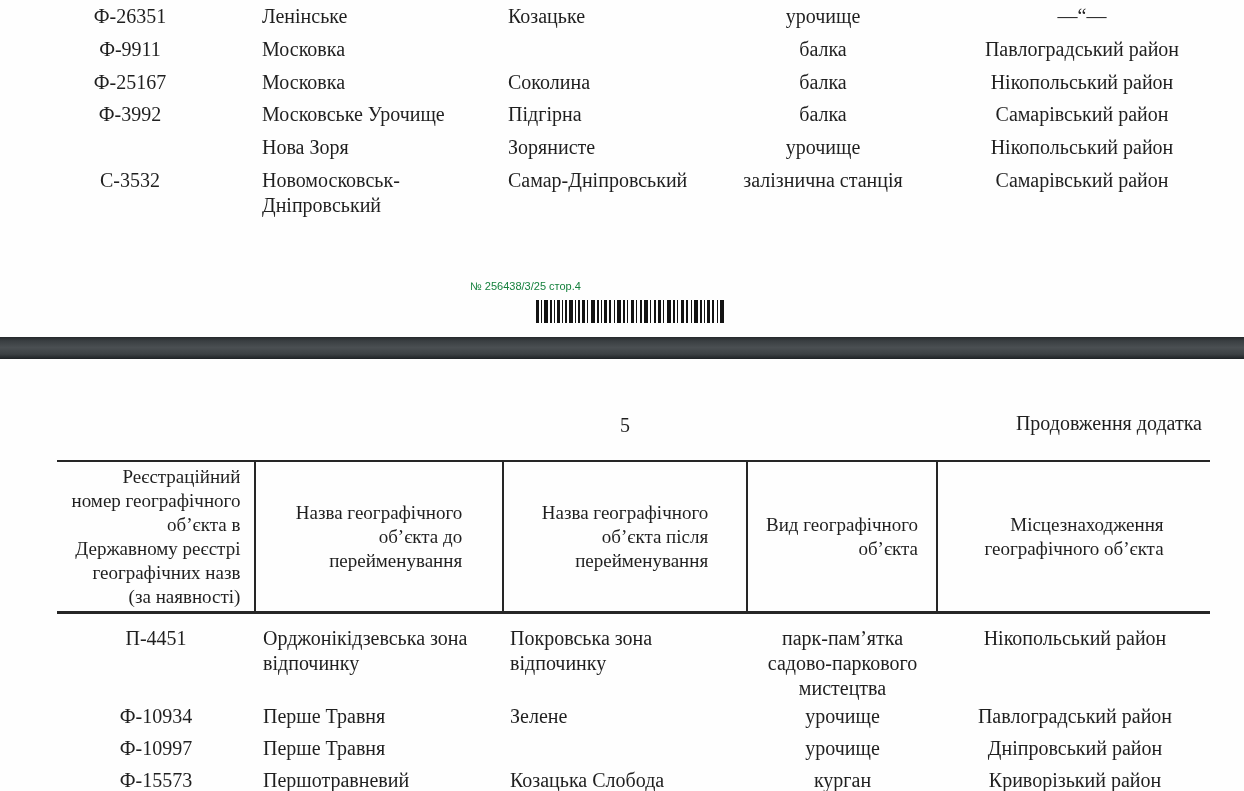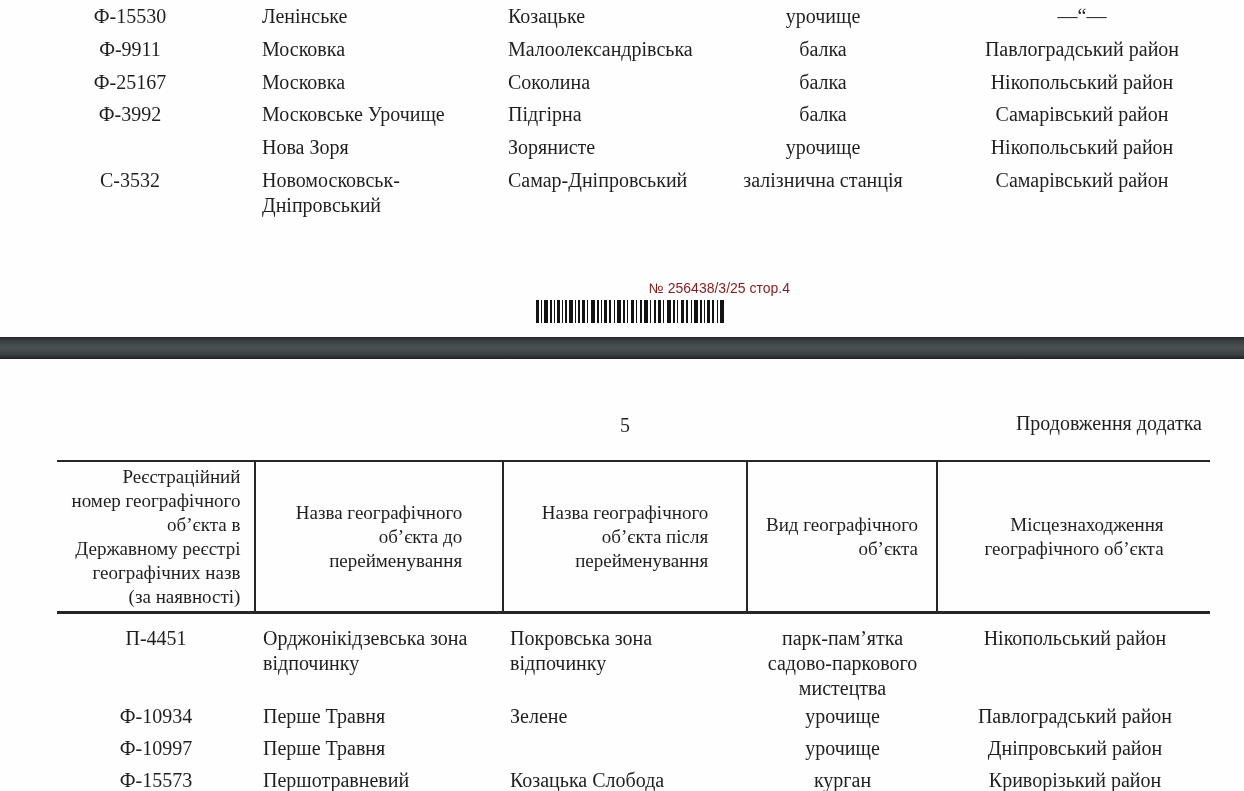--- a/index.html
+++ b/index.html
@@ -18,23 +18,23 @@
   
   .p1-row { position: absolute; left: 0; width: 100%; height: 26px; }
   .p1-id   { position: absolute; left: 50px;  width: 160px; text-align: center; }
   .p1-old  { position: absolute; left: 262px; width: 235px; }
   .p1-new  { position: absolute; left: 508px; width: 235px; }
   .p1-type { position: absolute; left: 728px; width: 190px; text-align: center; }
   .p1-loc  { position: absolute; left: 953px; width: 258px; text-align: center; }
 
   .doc-number {
     position: absolute; top: 280px; left: 470px; width: 320px;
-    text-align: right;
+    text-align: left;
     font-family: "Liberation Sans", "DejaVu Sans", sans-serif;
-    font-size: 14px; color: #7f1d1d;
+    font-size: 11px; color: #15803d;
   }
   .barcode { position: absolute; top: 300px; left: 536px; width: 190px; height: 23px; }
 
   
   .page-divider {
     position: absolute; top: 337px; left: 0; width: 1244px; height: 22px;
     background: linear-gradient(180deg,
       #24282b 0%, #3a3f42 18%, #4a4f52 48%, #3c4144 78%, #1e2225 100%);
   }
 
@@ -67,31 +67,30 @@
   .p2-loc  { position: absolute; left: 944px; width: 262px; text-align: center; }
 </style>
 </head>
 <body>
 
 <div id="stage">
 
   <div>
 
     <div class="p1-row" style="top:4px">
-      <span class="p1-id cell">Ф-15530</span>
+      <span class="p1-id cell">Ф-26351</span>
       <span class="p1-old cell">Ленінське</span>
       <span class="p1-new cell">Козацьке</span>
       <span class="p1-type cell">урочище</span>
       <span class="p1-loc cell">—“—</span>
     </div>
 
     <div class="p1-row" style="top:37px">
       <span class="p1-id cell">Ф-9911</span>
       <span class="p1-old cell">Московка</span>
-      <span class="p1-new cell">Малоолександрівська</span>
       <span class="p1-type cell">балка</span>
       <span class="p1-loc cell">Павлоградський район</span>
     </div>
 
     <div class="p1-row" style="top:70px">
       <span class="p1-id cell">Ф-25167</span>
       <span class="p1-old cell">Московка</span>
       <span class="p1-new cell">Соколина</span>
       <span class="p1-type cell">балка</span>
       <span class="p1-loc cell">Нікопольський район</span>

